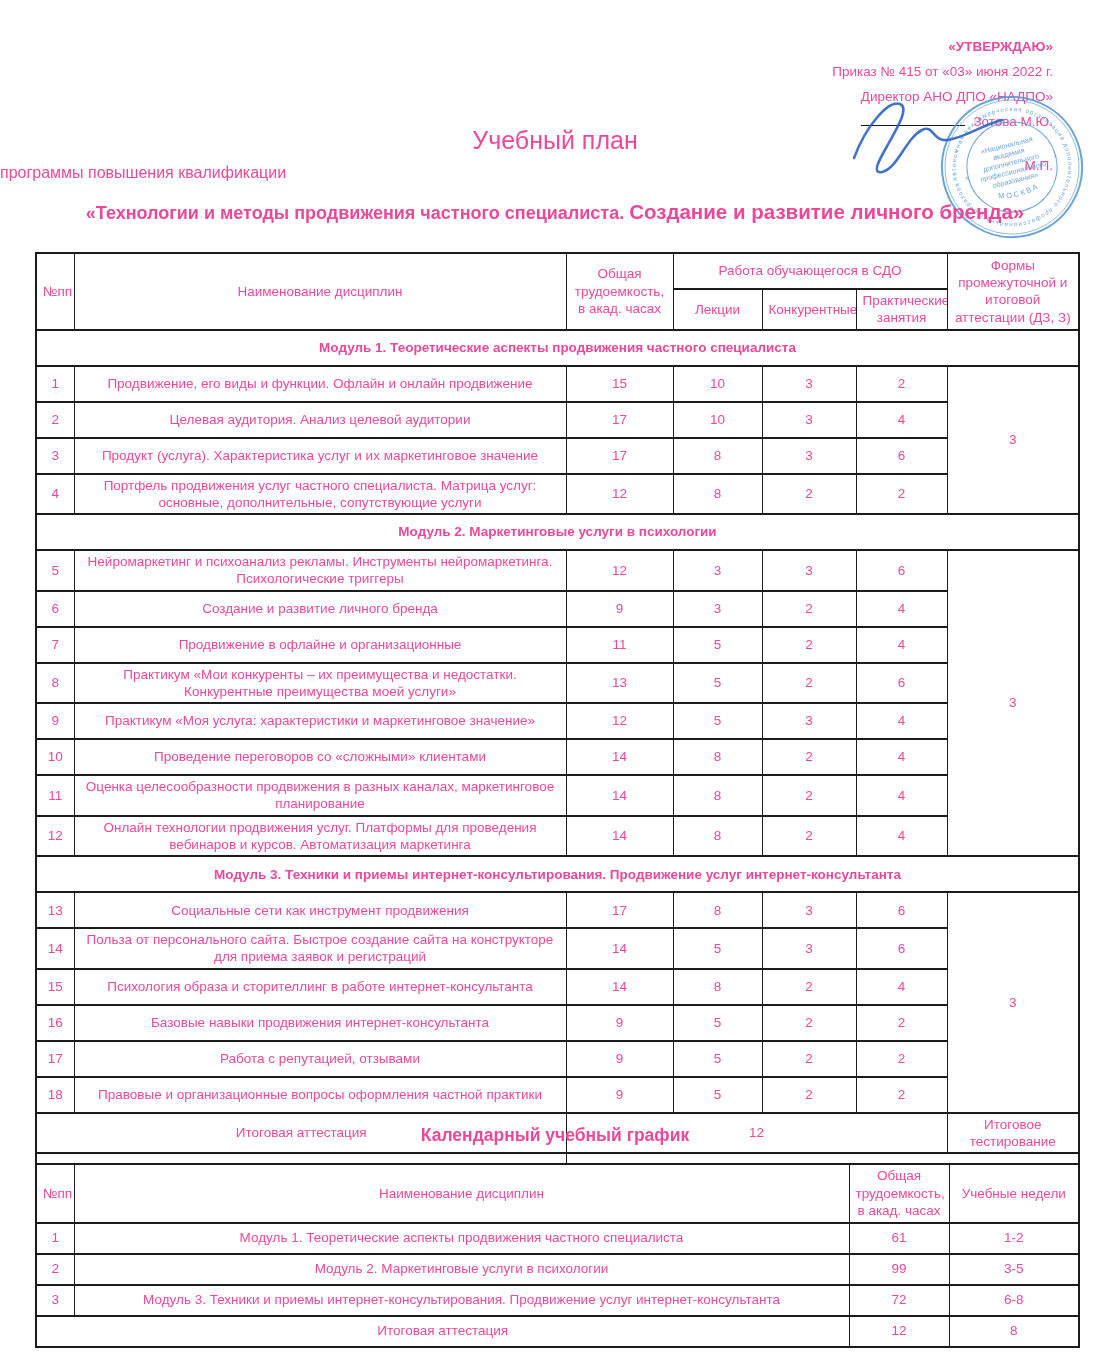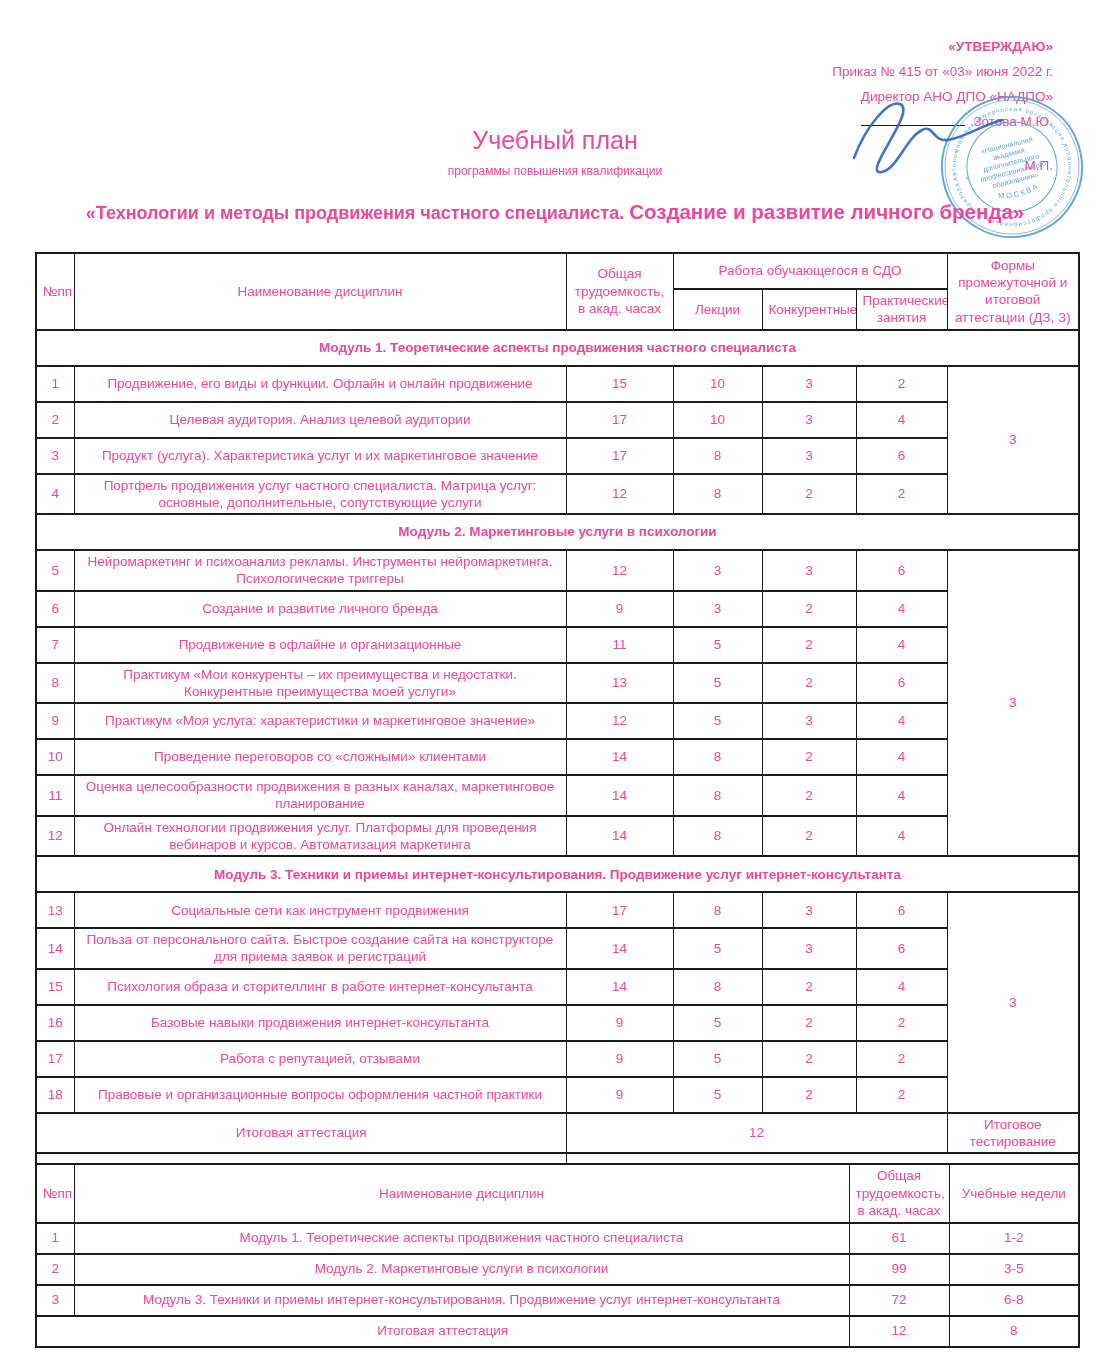--- a/index.html
+++ b/index.html
@@ -11,21 +11,21 @@
   .approval{position:absolute;top:34px;right:57px;text-align:right;font-size:13.5px;line-height:25px;white-space:nowrap;}
   .approval .b{font-weight:bold;}
   .sig-row{position:relative;}
   .sig-line{display:inline-block;width:104px;border-bottom:1px solid #1b1b1b;height:13px;margin-right:8px;}
   .mp{margin-top:19px;}
   
   .stamp{position:absolute;left:938px;top:93px;opacity:.9;}
   .signature{position:absolute;left:848px;top:96px;}
   
   .doc-title{position:absolute;top:126px;left:0;width:100%;text-align:center;font-size:25px;}
-  .doc-subtitle{position:absolute;top:164px;left:0;width:100%;text-align:center;font-size:12px;}
+  .doc-subtitle{position:absolute;top:164px;left:0;width:100%;text-align:left;font-size:16px;}
   .program-title{position:absolute;top:200px;left:0;width:100%;text-align:center;font-weight:bold;font-size:18px;}
   .program-title .big{font-size:20.5px;}
   
   table{border-collapse:collapse;table-layout:fixed;background:#fff;}
   .main-table{position:absolute;top:252px;left:35px;width:1043px;}
   .main-table th,.main-table td{
     border:1px solid #1b1b1b;border-top-width:2px;border-bottom-width:2px;
     font-size:13.5px;font-weight:normal;text-align:center;vertical-align:middle;
     padding:2px 6px;line-height:1.28;overflow:hidden;
   }
@@ -280,20 +280,21 @@
           <td colspan="4">12</td>
           <td>Итоговое тестирование</td>
         </tr>
         <tr>
           <td class="bold" colspan="2">ИТОГО</td>
           <td class="bold" colspan="5">244</td>
         </tr>
       </tbody>
   </table>
 
+  <div class="cal-title">Календарный учебный график</div>
   <table class="cal-table">
     <colgroup>
       <col style="width:38px">
         <col style="width:775px">
         <col style="width:100px">
         <col style="width:130px">
     </colgroup>
     <thead>
       <tr>
         <th>№пп</th>

